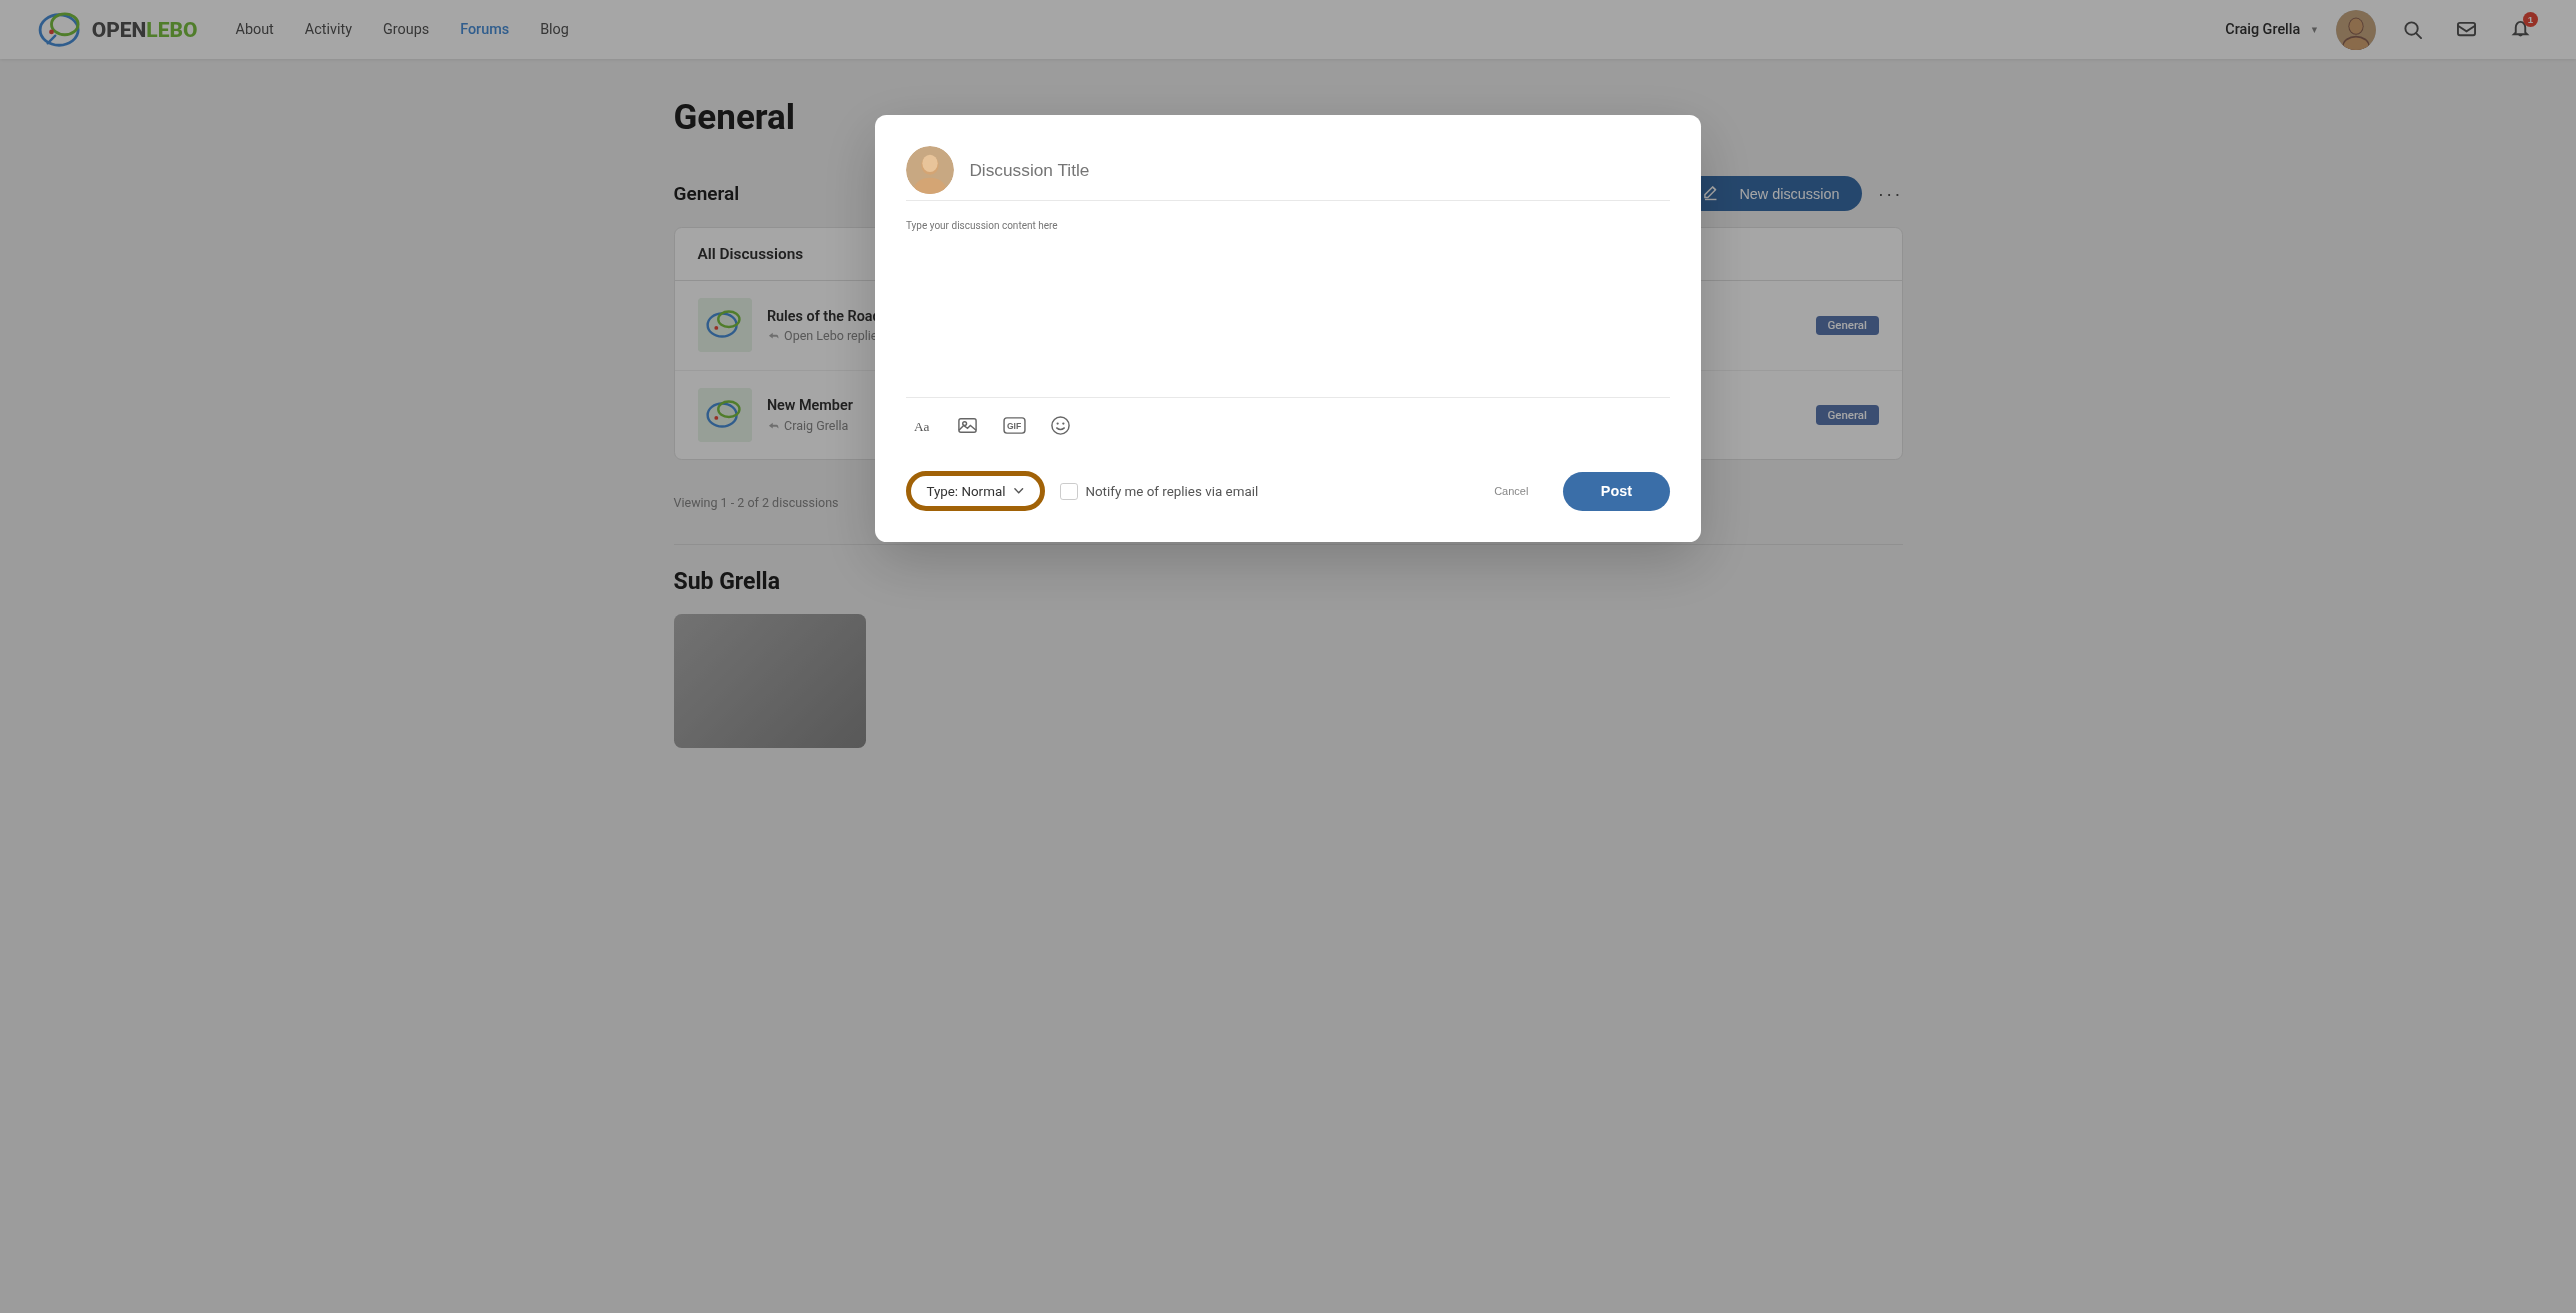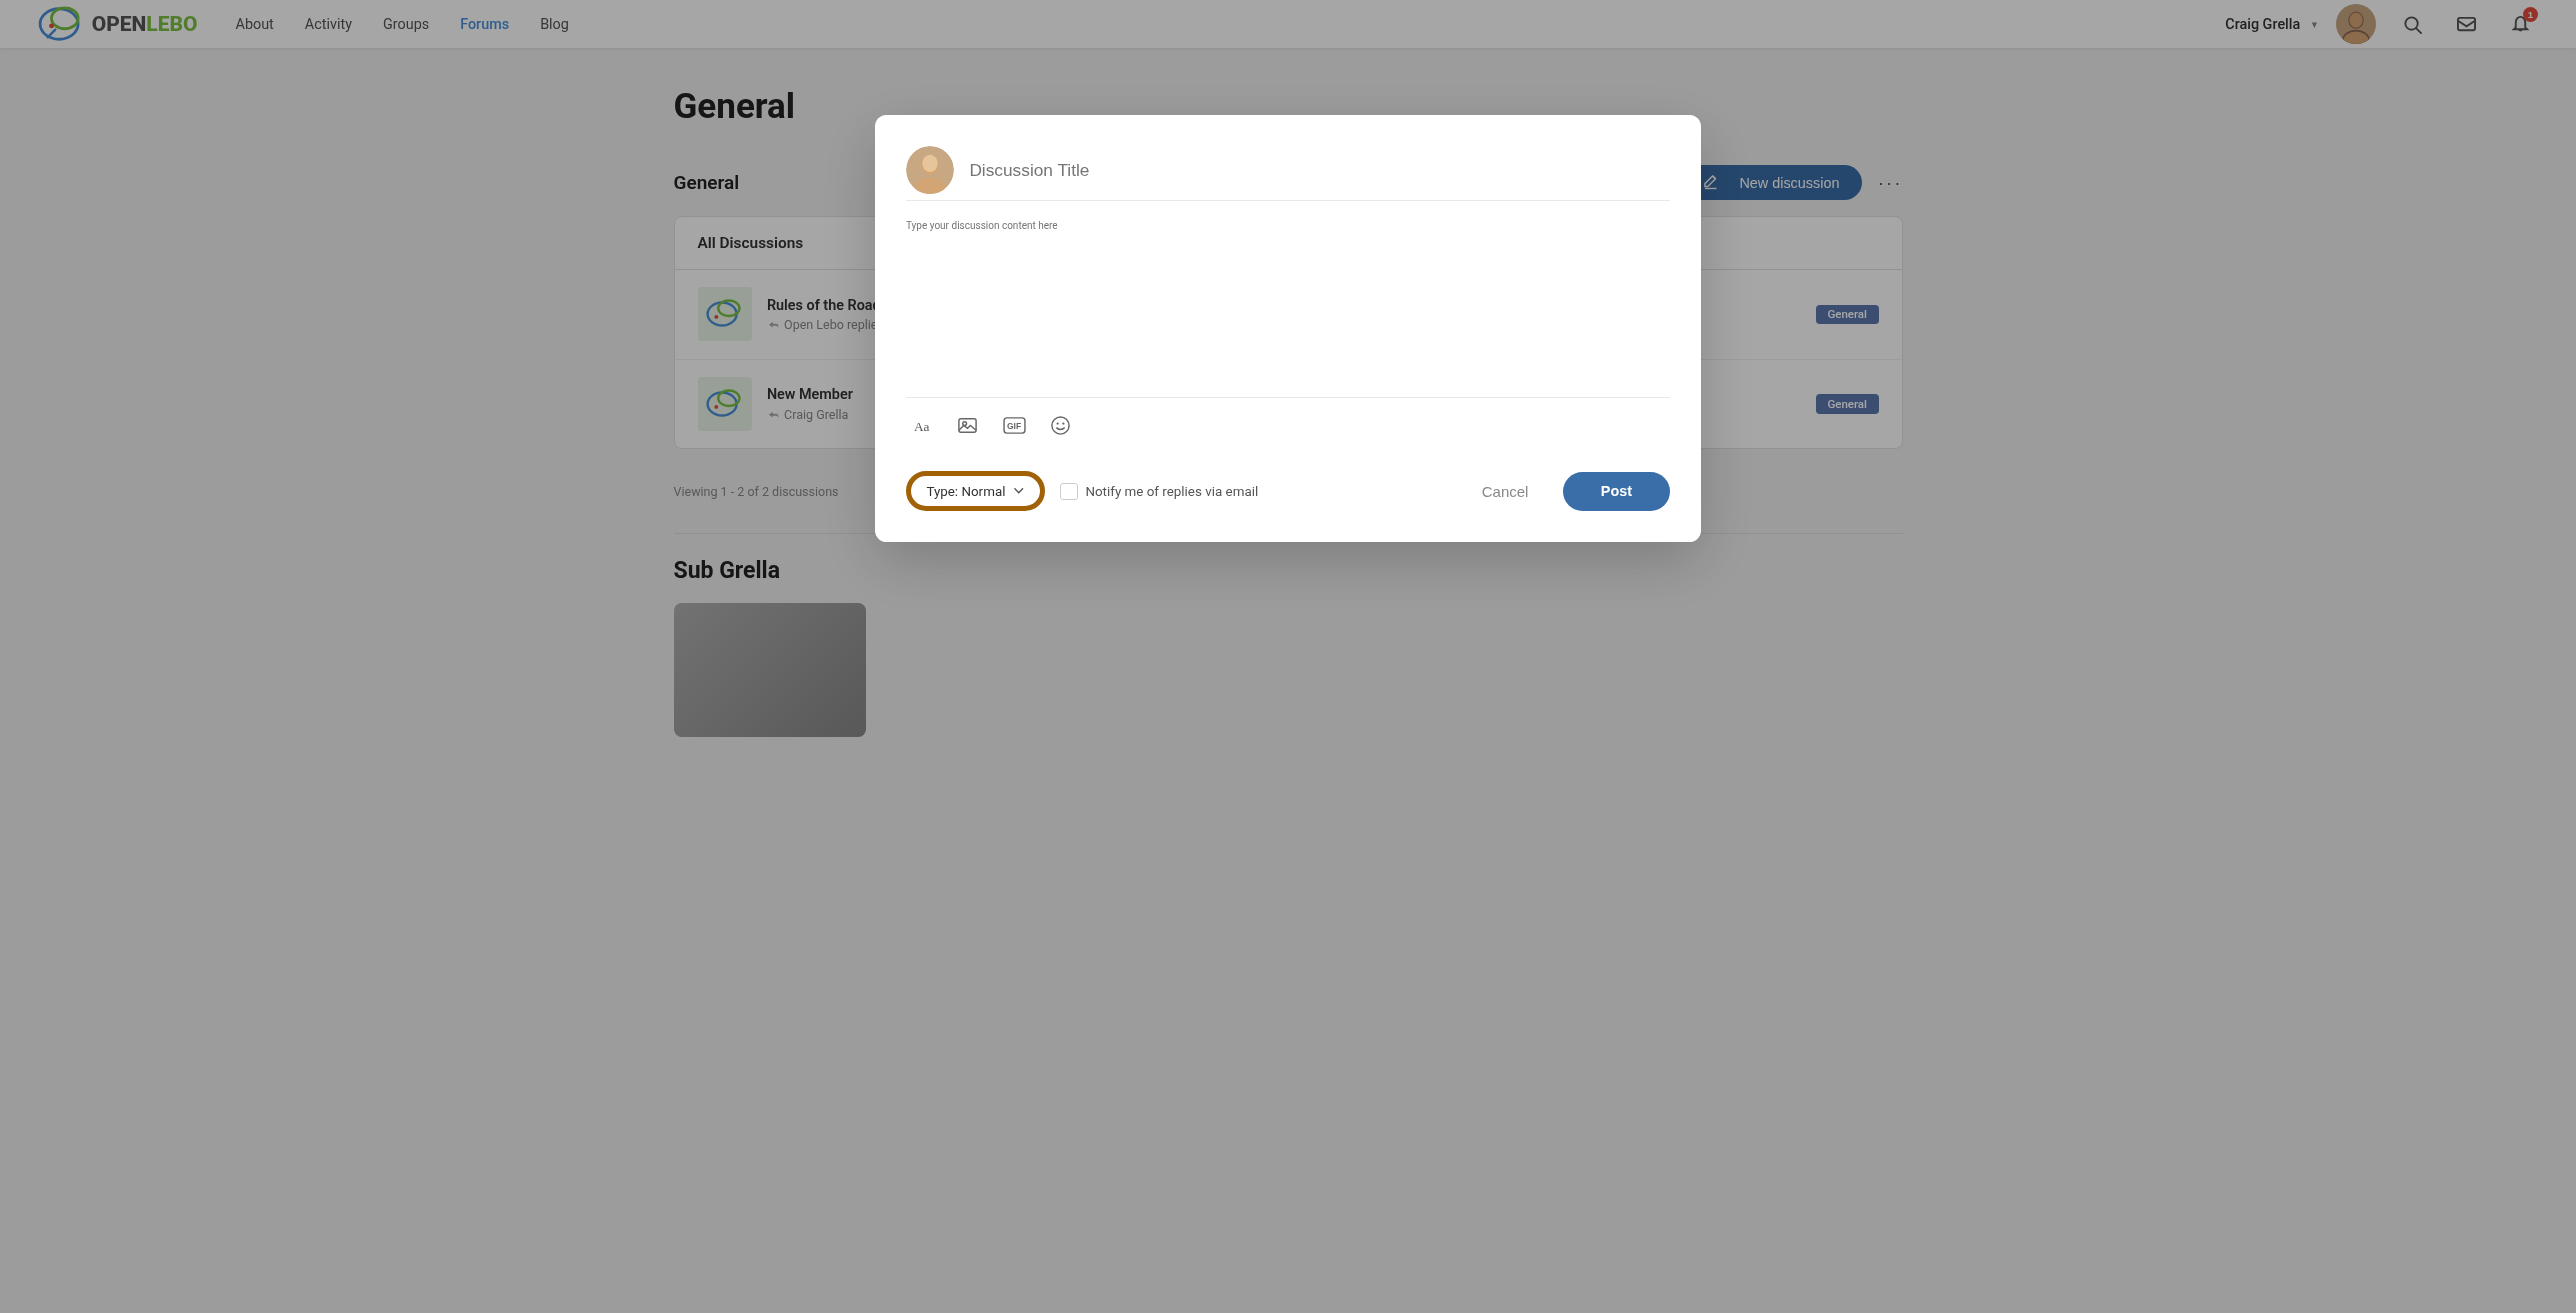--- a/index.html
+++ b/index.html
@@ -5,21 +5,21 @@
     * { box-sizing: border-box; margin: 0; padding: 0; }
     body {
       font-family: -apple-system, BlinkMacSystemFont, 'Segoe UI', Roboto, sans-serif;
       background: #f0f0f0;
       min-height: 100vh;
     }
 
     
     .navbar {
       background: #fff;
-      height: 48px;
+      height: 59px;
       display: flex;
       align-items: center;
       padding: 0 38px;
       box-shadow: 0 1px 2.9px rgba(0,0,0,0.08);
       position: relative;
       z-index: 10;
     }
     .navbar-logo {
       display: flex;
       align-items: center;
@@ -369,21 +369,21 @@
       height: 17.3px;
       border: 1.9px solid #ccc;
       border-radius: 2.9px;
       display: inline-block;
       cursor: pointer;
       flex-shrink: 0;
     }
     .btn-cancel {
       background: none;
       border: none;
-      font-size: 15px;
+      font-size: 11px;
       color: #888;
       cursor: pointer;
       padding: 9.6px 19px;
     }
     .btn-post {
       background: #3a6ea8;
       border: none;
       color: #fff;
       font-size: 14.4px;
       font-weight: 600;

